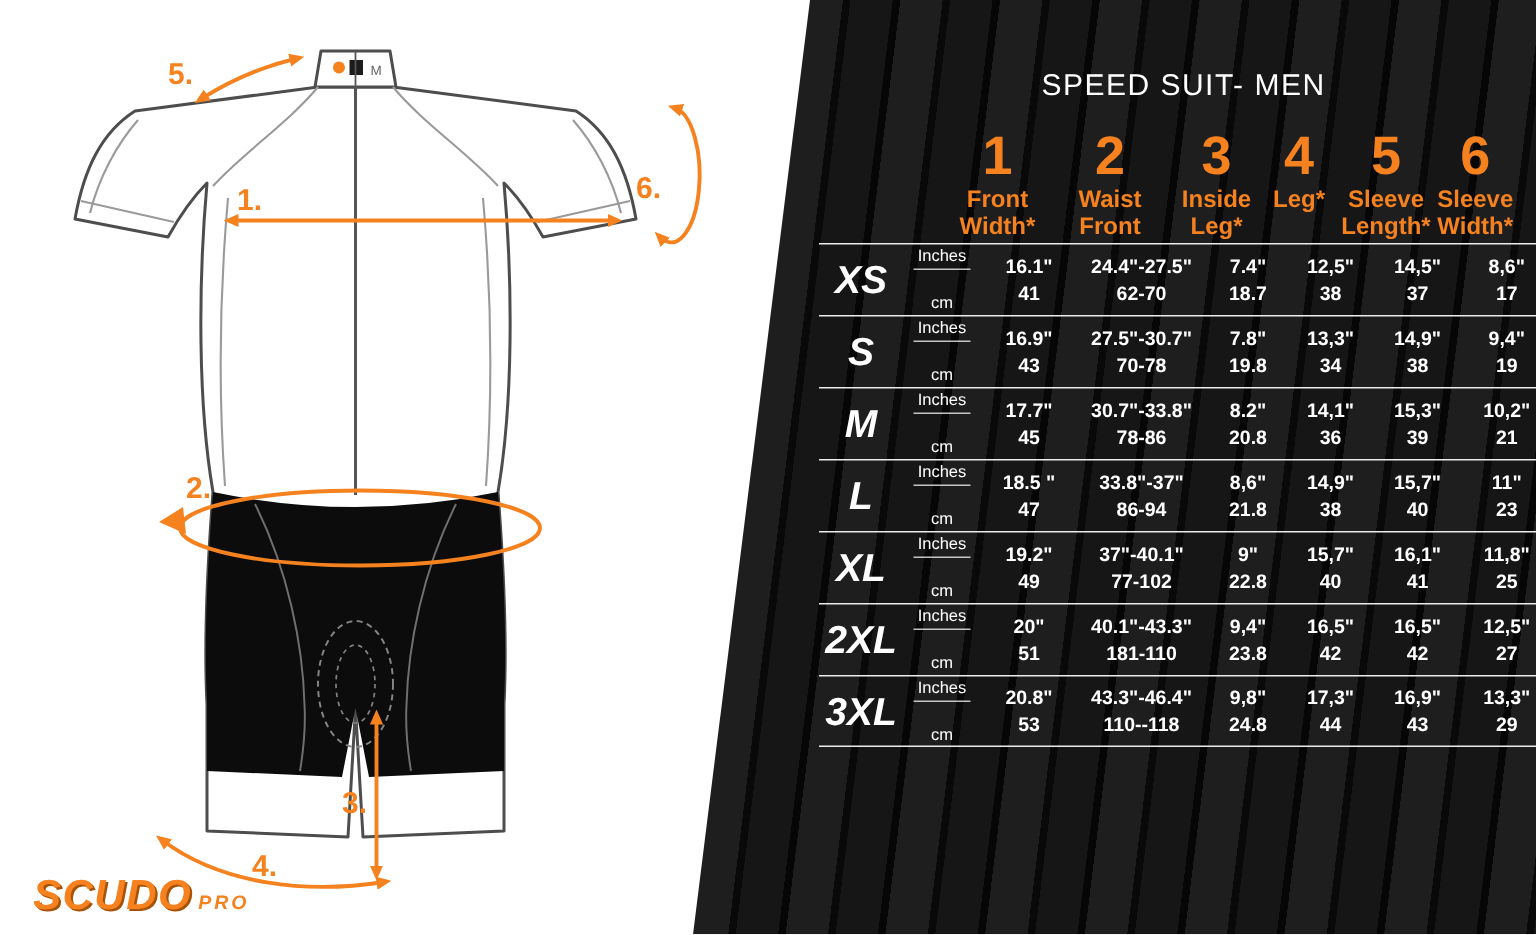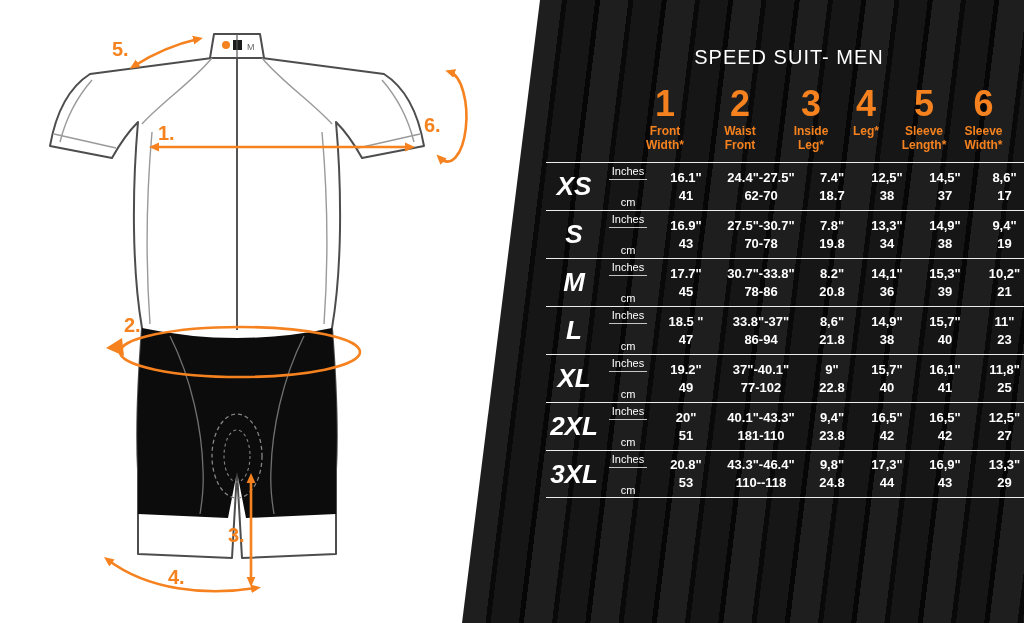--- a/index.html
+++ b/index.html
@@ -24,21 +24,21 @@
     clip-path: polygon(106px 0, 590px 0, 590px 623px, 28px 623px);
     color:#fff;
     --cols: 56px 52px 64px 86px 56px 54px 62px 57px;
   }
   .title { position:absolute; top:46px; left:130px; width:450px; text-align:center;
            color:#fff; font-size:20px; font-weight:normal; letter-spacing:1px; }
   .thead { position:absolute; top:86px; left:91px; width:487px;
            display:grid; grid-template-columns:var(--cols); }
   .hcell.col { text-align:center; }
   .colnum { font-size:36px; line-height:1; font-weight:bold; color:#F5821F; }
-  .collabel { margin-top:3px; font-size:12px; font-weight:bold; color:#F5821F;
+  .collabel { margin-top:3px; font-size:16px; font-weight:bold; color:#F5821F;
               white-space:pre-line; line-height:1.15; }
   .tbody { position:absolute; top:162px; left:91px; width:487px;margin-left:21px; }
   .trow { display:grid; grid-template-columns:var(--cols); align-items:center;
           height:48px; border-top:1.5px solid #ececec; }
   .trow:last-child { border-bottom:1.5px solid #ececec; }
   .cell.size { color:#fff; font-size:26px; font-weight:bold; font-style:italic; text-align:center; }
   .cell.unit { display:flex; flex-direction:column; align-items:center; gap:16px;
                font-size:11px; color:#fff;justify-content:flex-end; }
   .u-in { border-bottom:1px solid rgba(255,255,255,.75); padding:0 3px 2px; }
   .cell.val { display:flex; flex-direction:column; align-items:center; gap:4px;
@@ -121,20 +121,23 @@
         <text x="112" y="56">5.</text>
         <text x="158" y="140">1.</text>
         <text x="424" y="132">6.</text>
         <text x="124" y="332">2.</text>
         <text x="228" y="542">3.</text>
         <text x="168" y="584">4.</text>
       </g>
     </svg>
   </div>
 
+  <div class="brand">
+    <span class="brand-name">SCUDO</span><span class="brand-suffix">PRO</span>
+  </div>
 
   <div class="right-panel">
     <h1 class="title">SPEED SUIT- MEN</h1>
 
     <div class="thead">
       <div class="hcell"></div>
       <div class="hcell"></div>
       <div class="hcell col">
         <div class="colnum">1</div>
         <div class="collabel">Front

